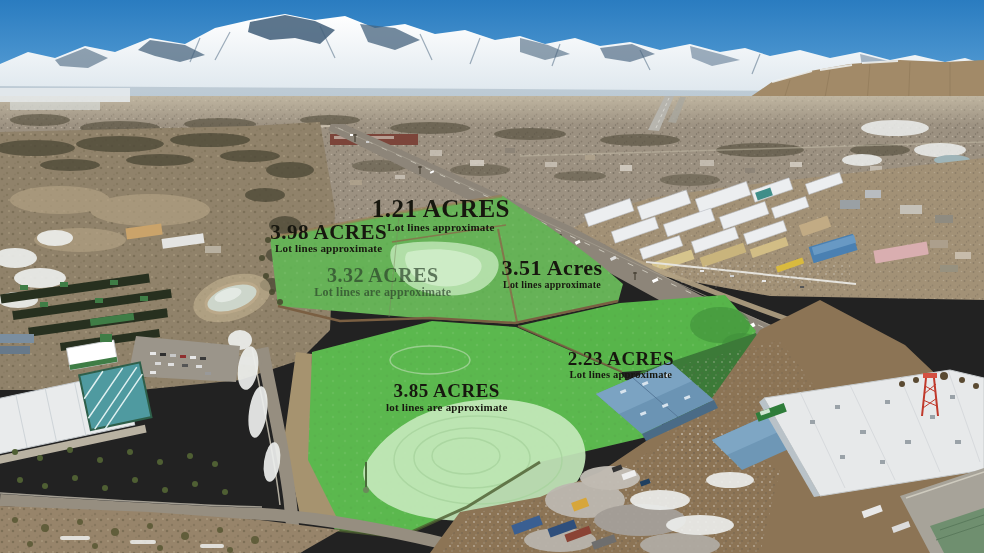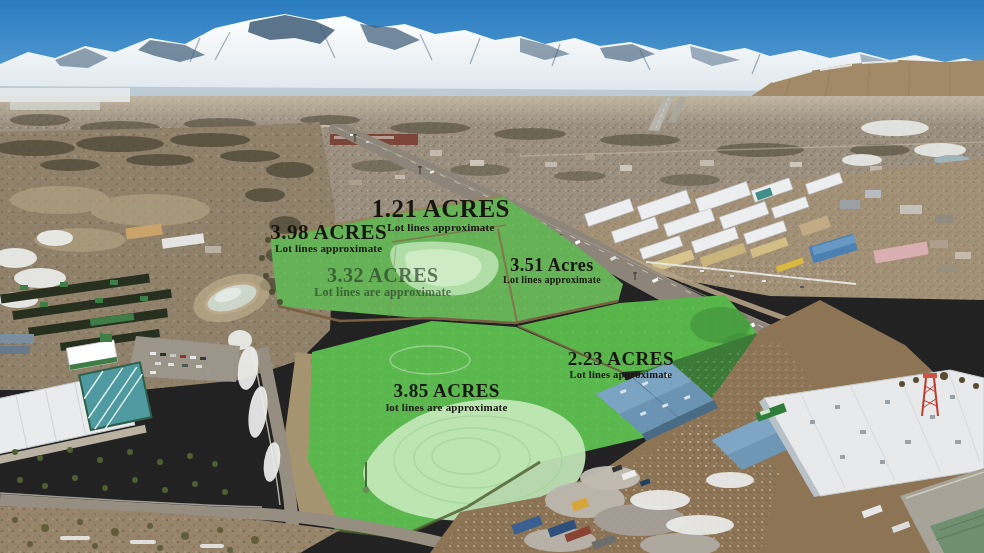--- a/index.html
+++ b/index.html
@@ -518,21 +518,21 @@
   </div>
   <div class="parcel-label dark" style="left: 33.4%; top: 39.9%;">
     <div class="acres" style="font-size: 21px;">3.98 ACRES</div>
     <div class="note" style="font-size: 11px;">Lot lines approximate</div>
   </div>
   <div class="parcel-label muted" style="left: 38.9%; top: 47.9%;">
     <div class="acres" style="font-size: 20px;">3.32 ACRES</div>
     <div class="note" style="font-size: 12px;">Lot lines are approximate</div>
   </div>
   <div class="parcel-label dark" style="left: 56.1%; top: 46.3%;">
-    <div class="acres" style="font-size: 18px; text-align: center;">3.51 Acres</div>
+    <div class="acres" style="font-size: 22px; text-align: center;">3.51 Acres</div>
     <div class="note" style="font-size: 10px;">Lot lines approximate</div>
   </div>
   <div class="parcel-label dark" style="left: 63.1%; top: 54.4%; margin-top: 48px;">
     <div class="acres" style="font-size: 19px;">2.23 ACRES</div>
     <div class="note" style="font-size: 10.5px;">Lot lines approximate</div>
   </div>
   <div class="parcel-label dark" style="left: 45.4%; top: 68.9%;">
     <div class="acres" style="font-size: 19px;">3.85 ACRES</div>
     <div class="note" style="font-size: 11px;">lot lines are approximate</div>
   </div>

